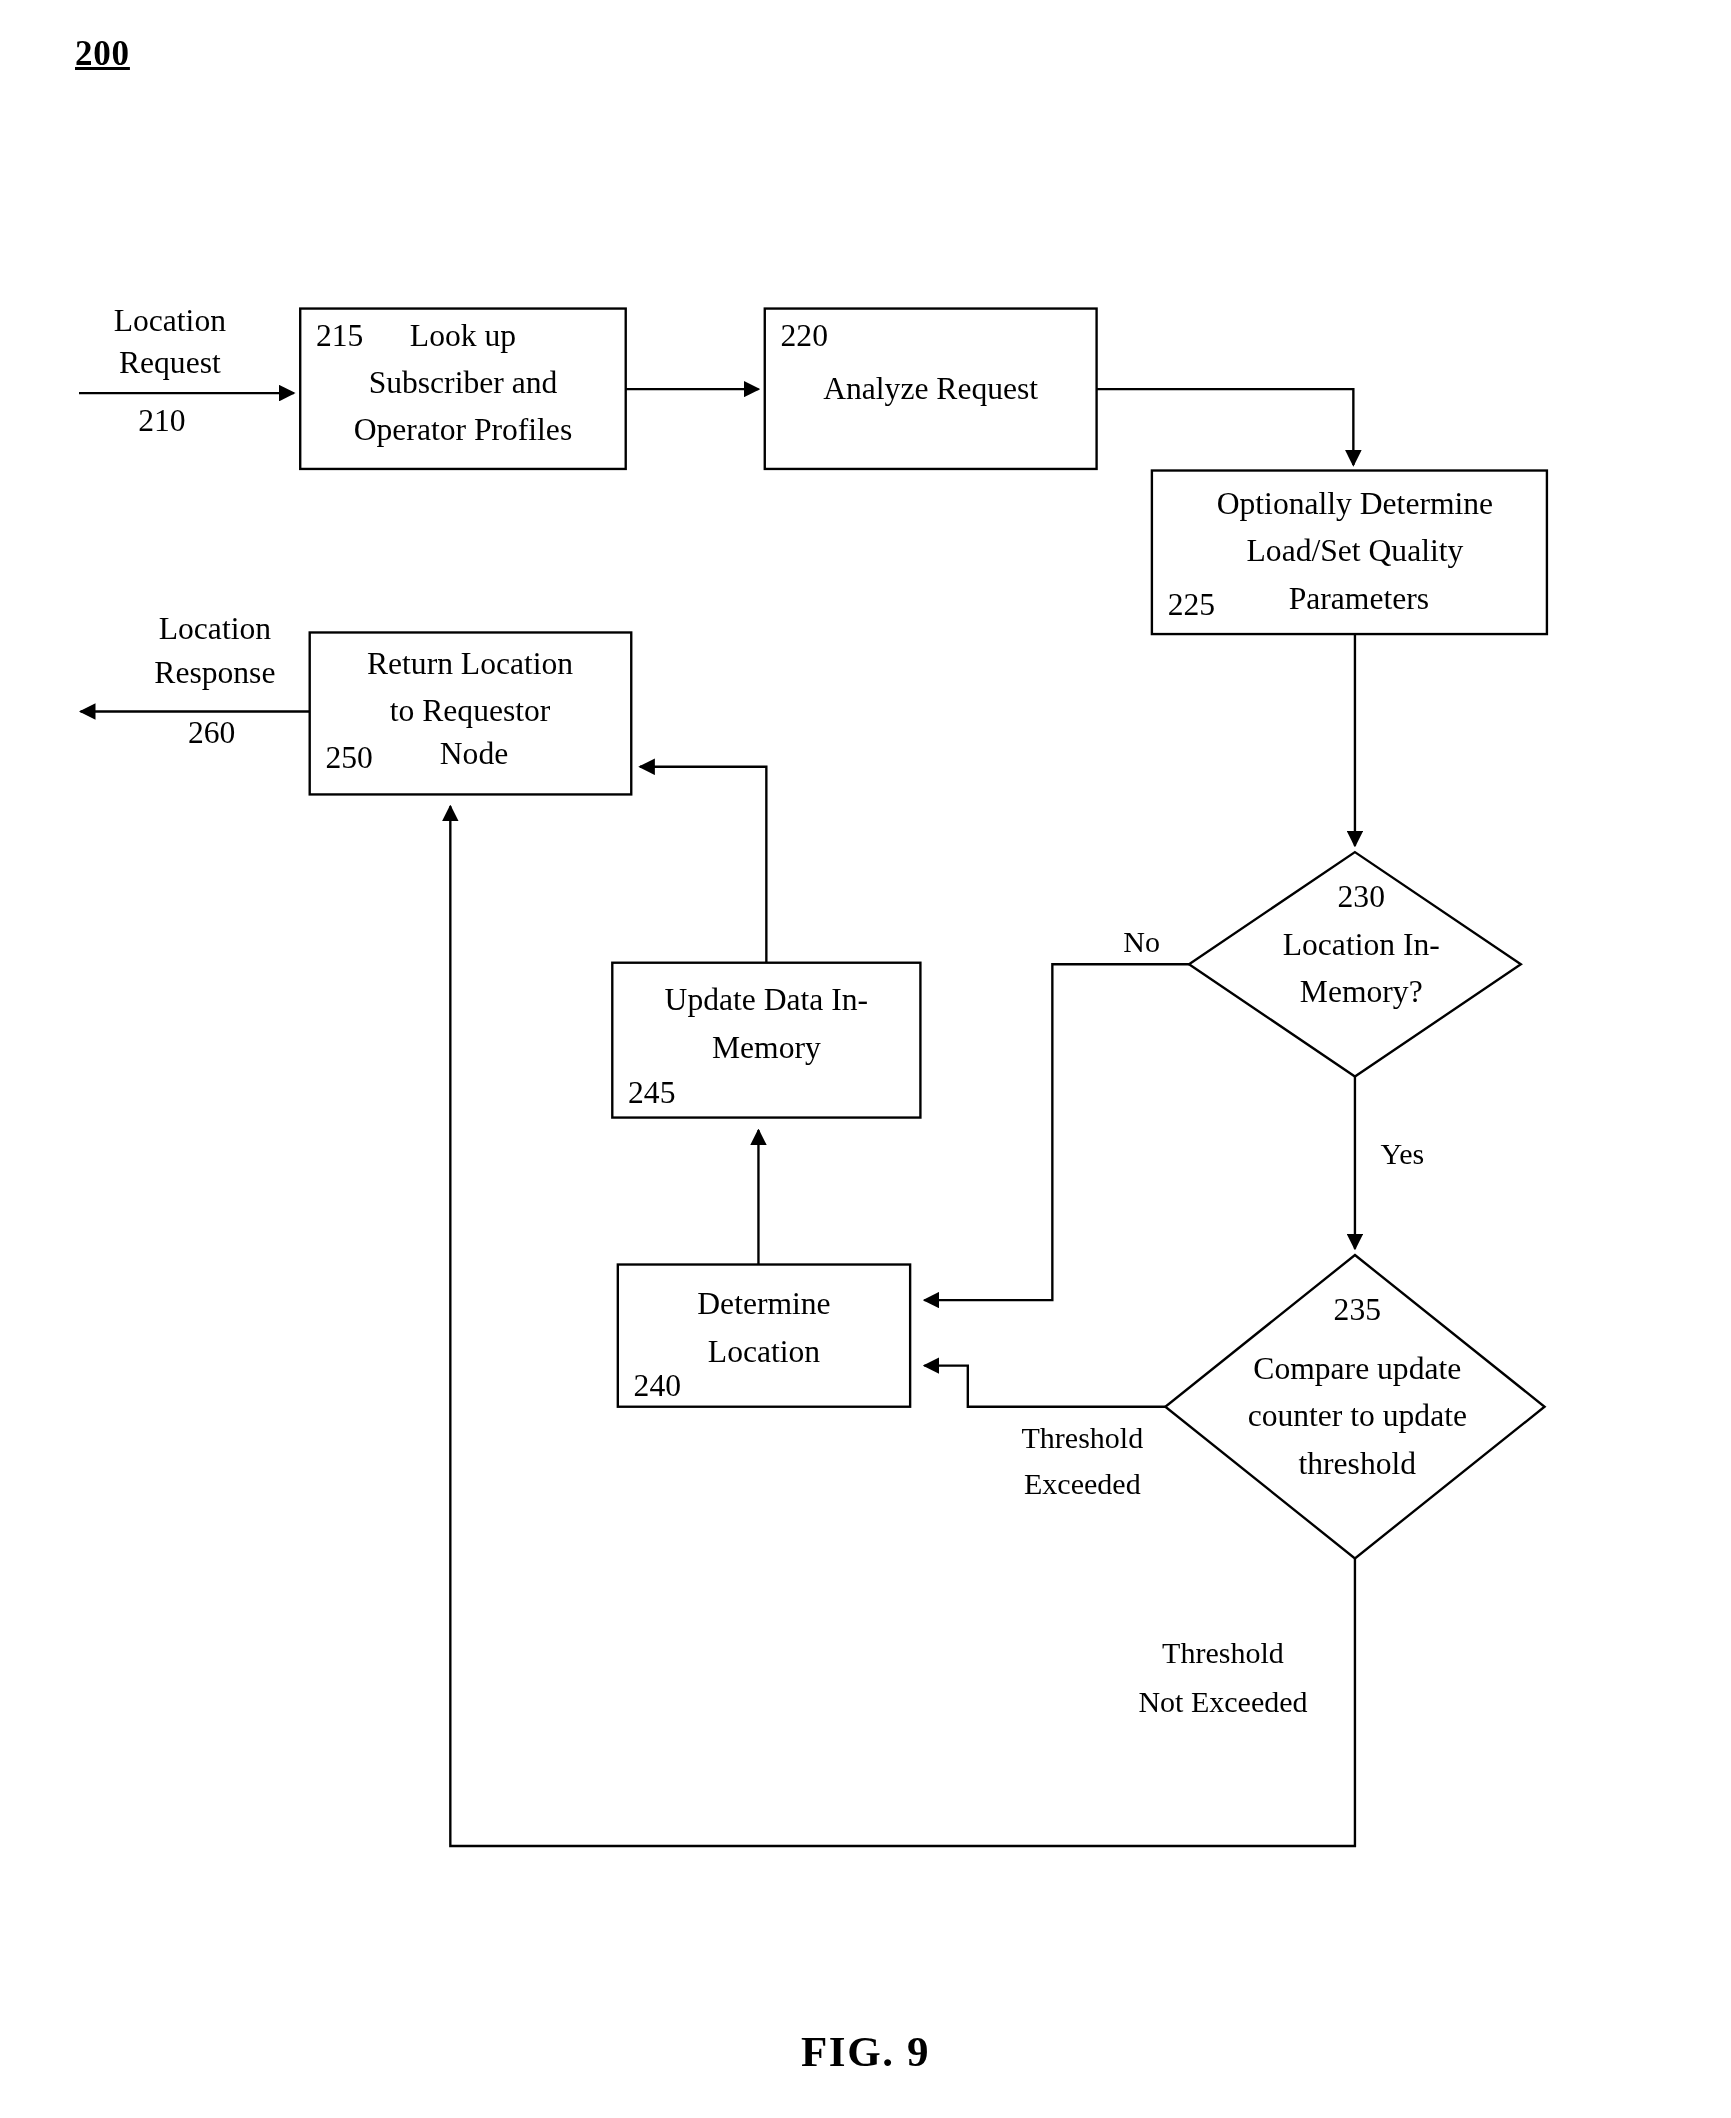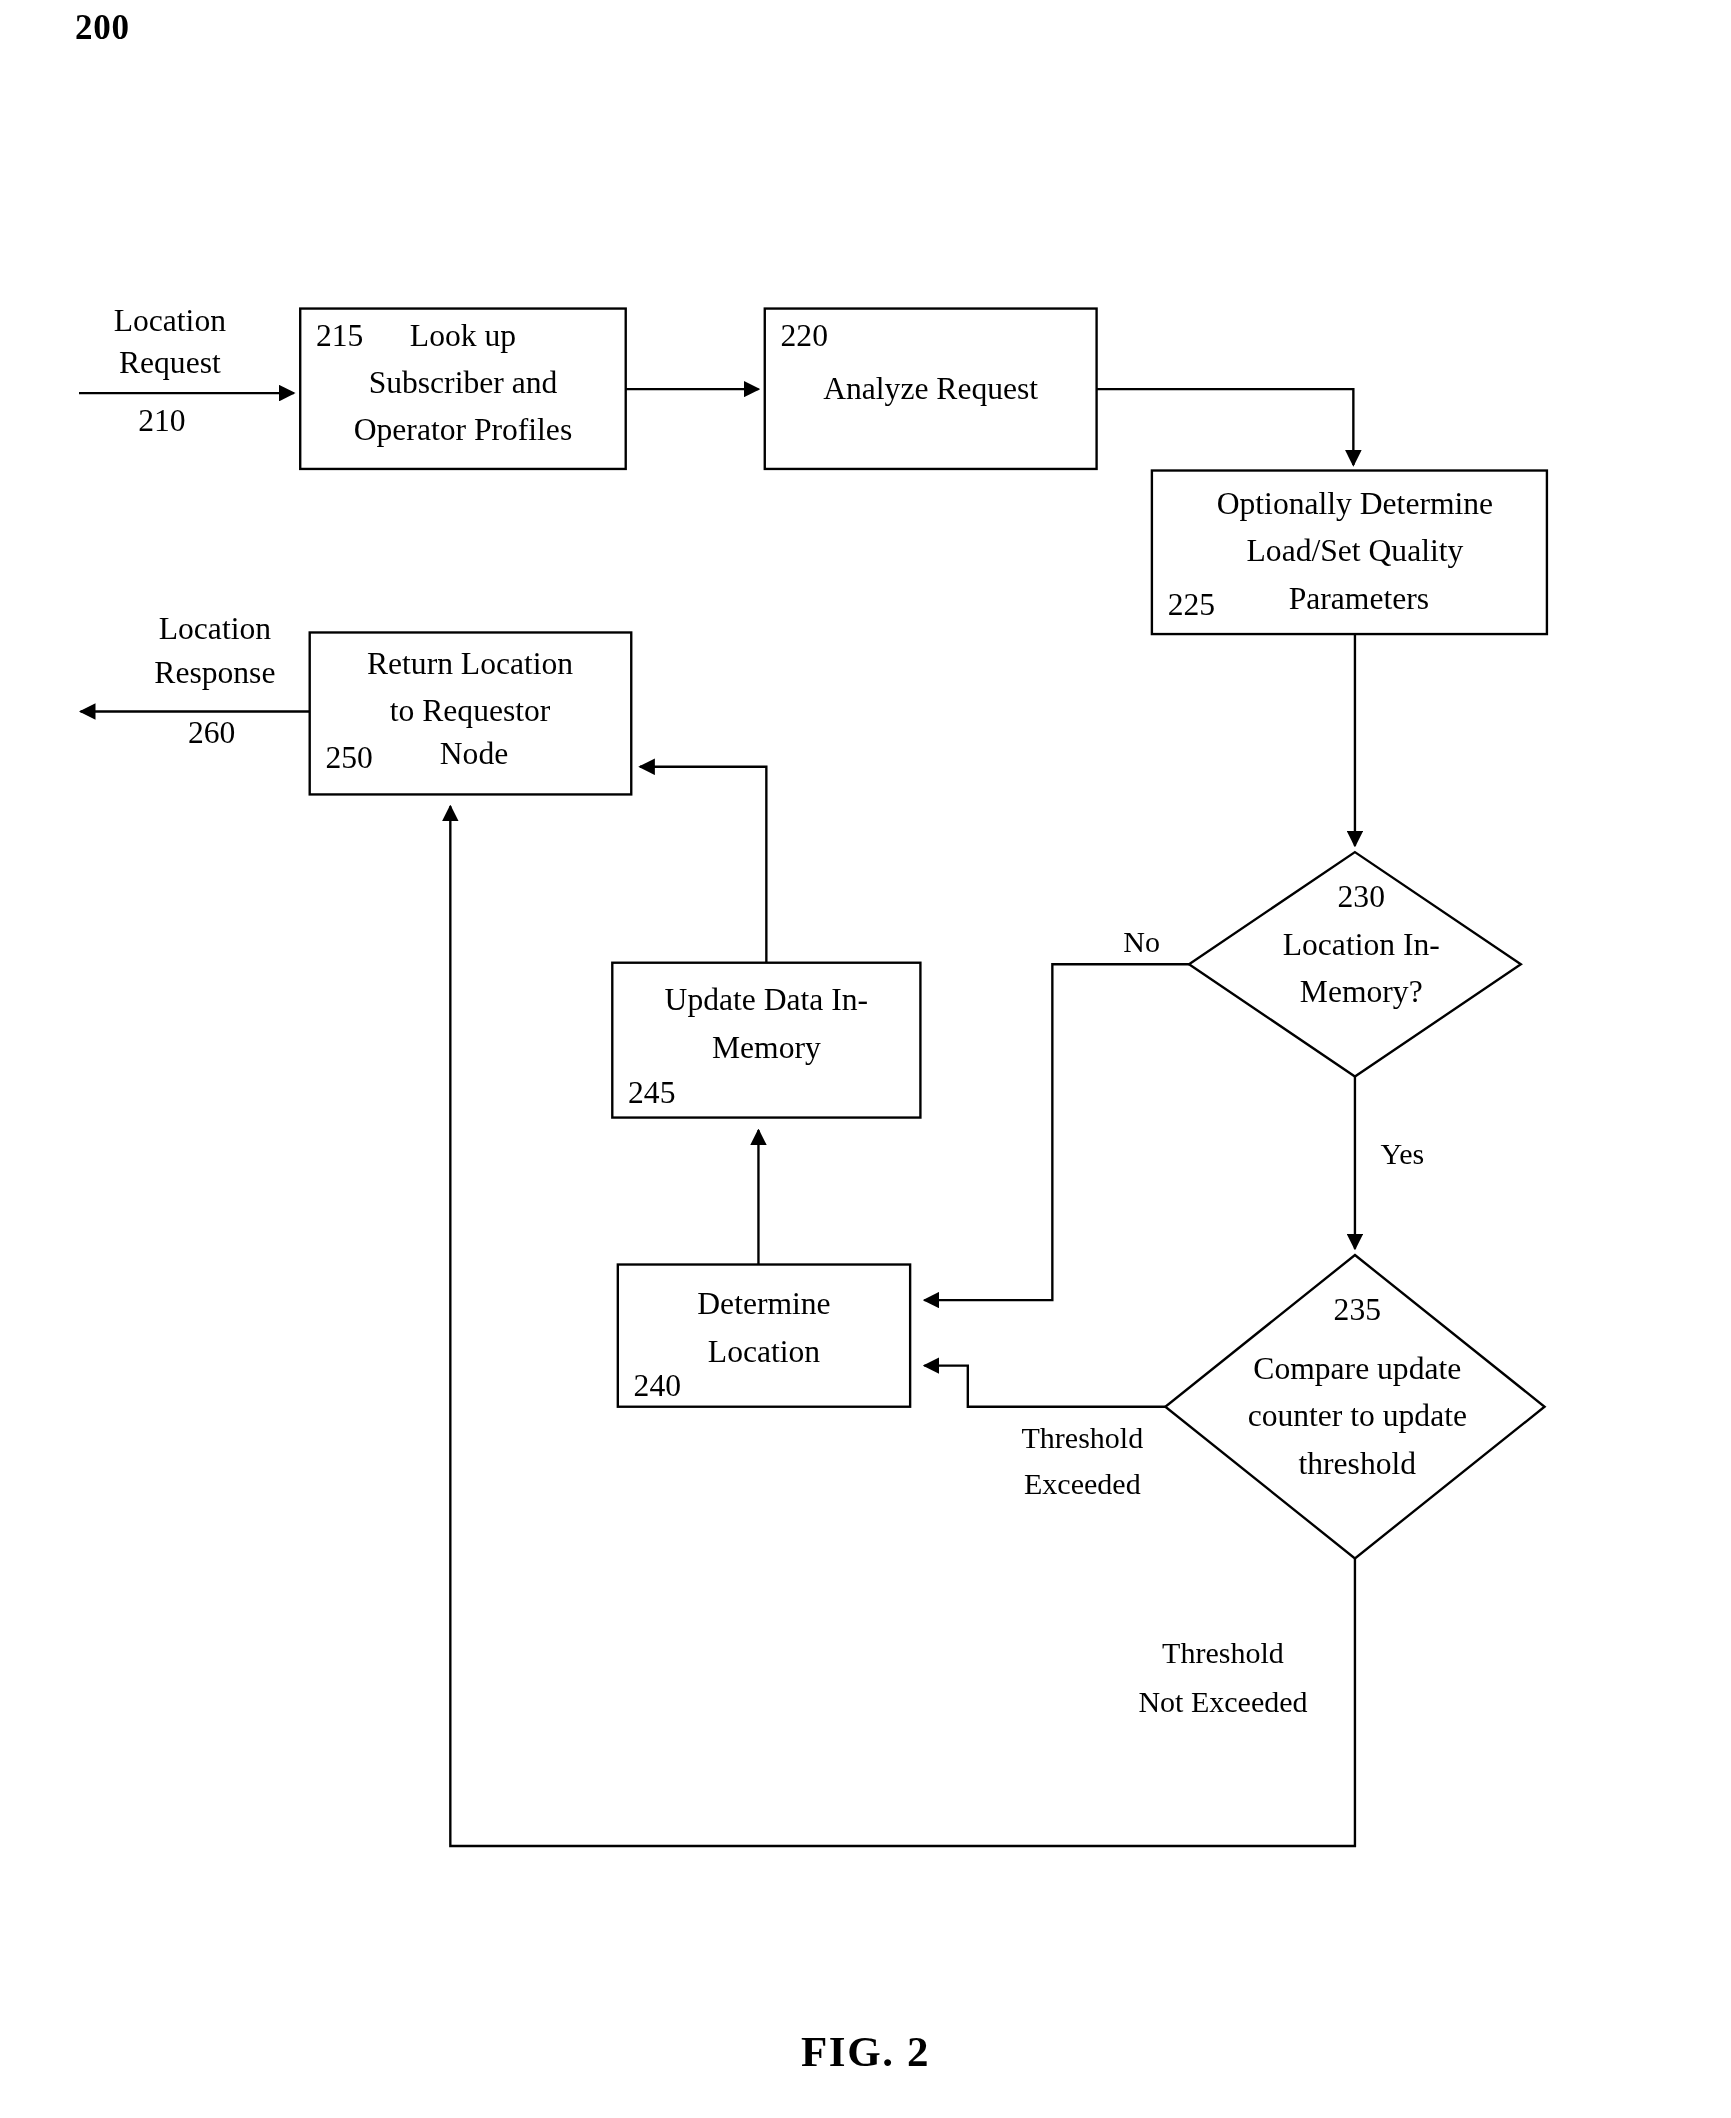--- a/index.html
+++ b/index.html
@@ -22,23 +22,24 @@
   #figure-svg {
     position: absolute;
     left: 0;
     top: 0;
     width: 1731px;
     height: 2119px;
   }
   .ref-200 {
     position: absolute;
     left: 75px;
-    top: 8px;
+    top: 34px;
     font-size: 35px;
     font-weight: bold;
+    text-decoration: underline;
     letter-spacing: 0.8px;
     font-family: "Liberation Serif", "DejaVu Serif", serif;
   }
   .fig-caption {
     position: absolute;
     left: 0;
     top: 2027px;
     width: 1731px;
     text-align: center;
     font-size: 43px;
@@ -172,16 +173,16 @@
 
     <g>
       <text class="io-label" x="272" y="808" text-anchor="middle">Location</text>
       <text class="io-label" x="272" y="864" text-anchor="middle">Response</text>
       <text class="io-label" x="268" y="940" text-anchor="middle">260</text>
     </g>
     <path class="conn" d="M 392 900 L 102 900" marker-end="url(#arrow)"></path>
 
   </svg>
 
-  <div class="fig-caption">FIG. 2</div>
+  <div class="fig-caption">FIG. 9</div>
 
 </div>
 
 
 </body></html>

